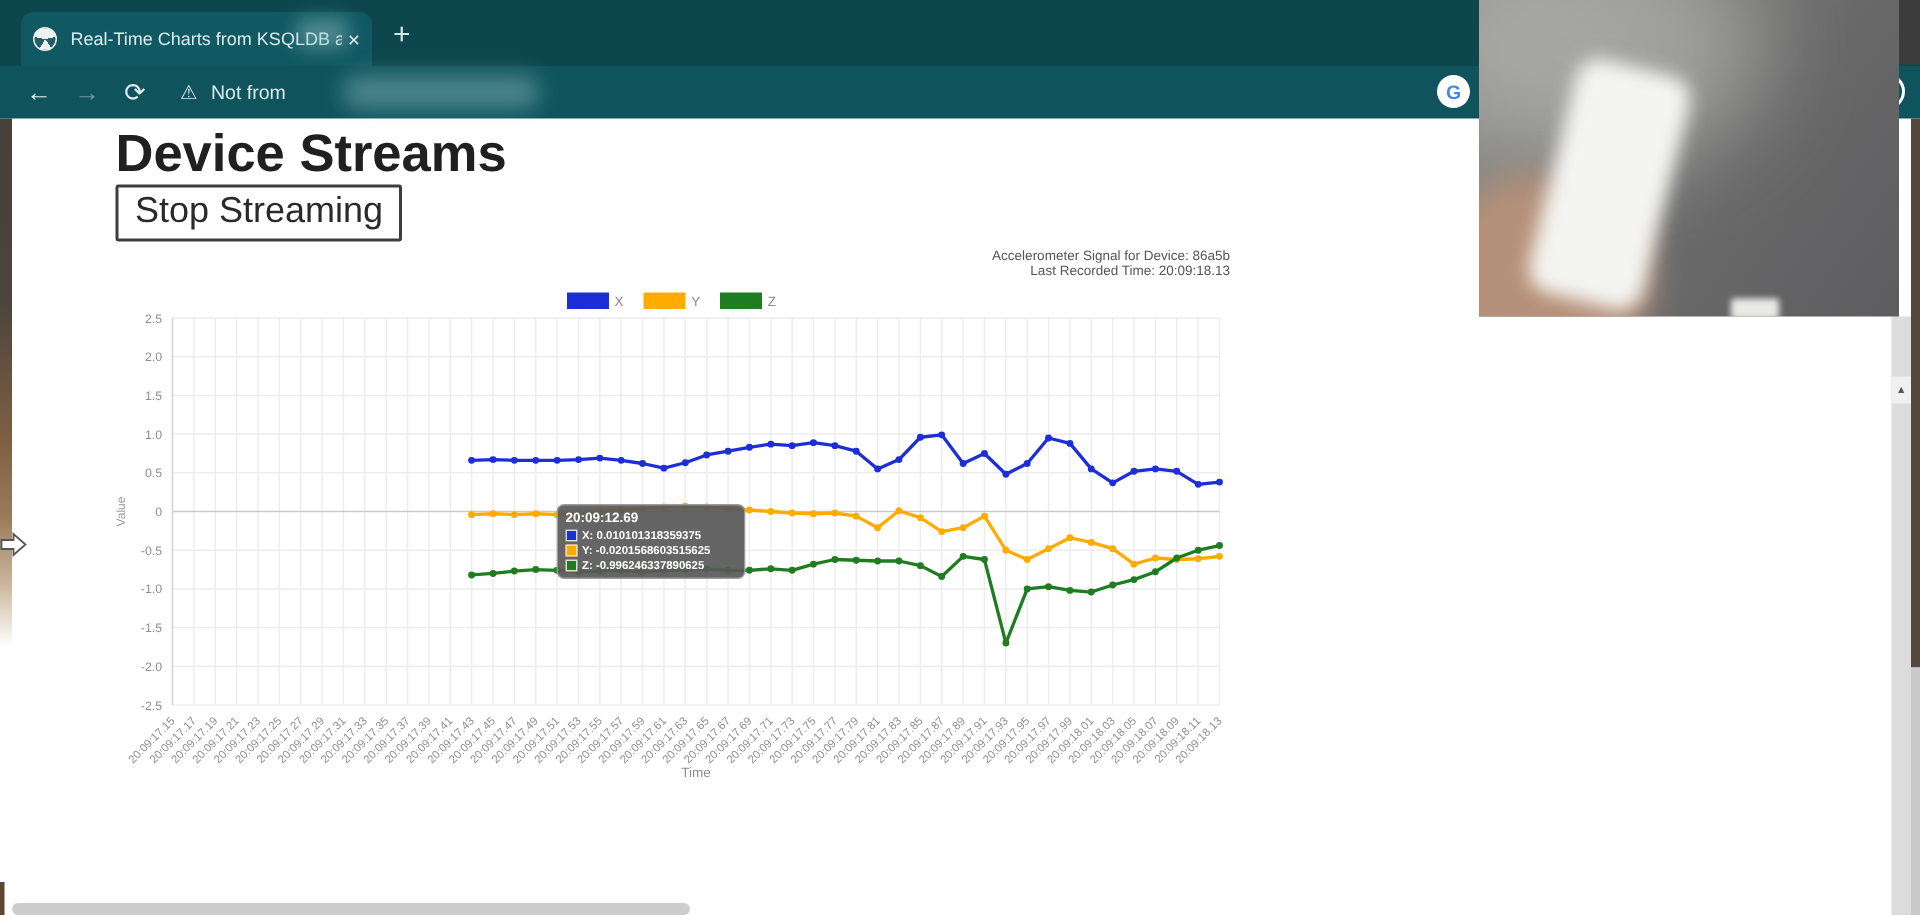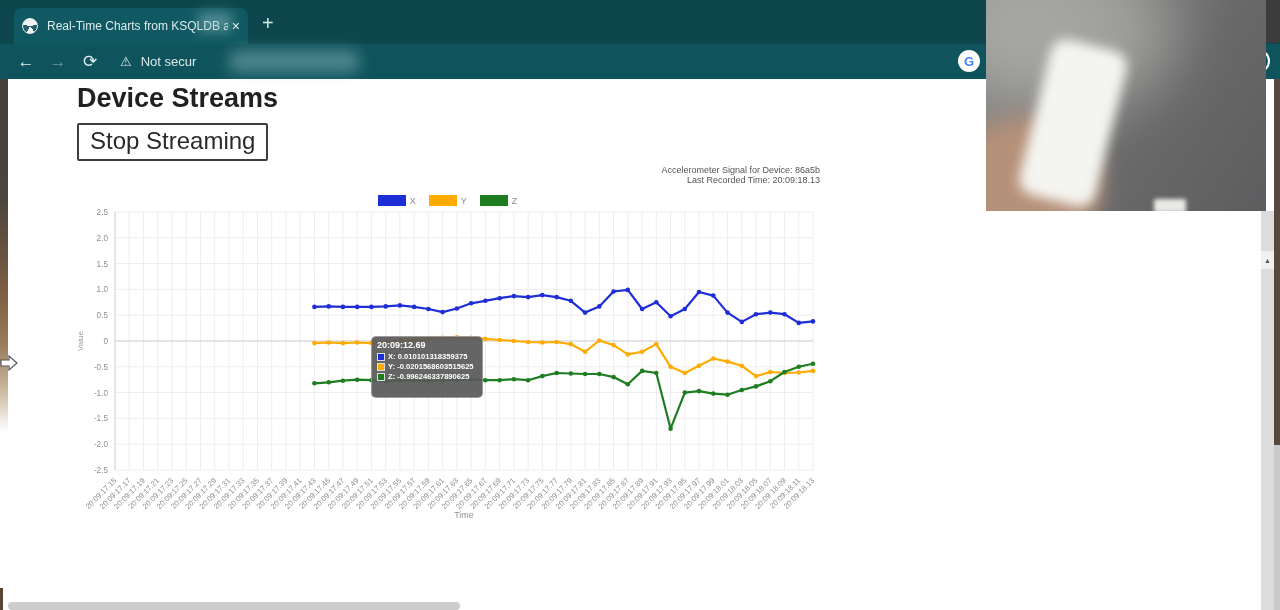--- a/index.html
+++ b/index.html
@@ -28,38 +28,38 @@
           color:#d9e8e9; font-size:13px; gap:9px; }
   .url-blur { position:absolute; left:228px; top:6px; width:132px; height:23px;
               background:rgba(170,210,214,.38); filter:blur(7px); border-radius:12px; }
   .gbtn { position:absolute; left:958px; top:50px; width:22px; height:22px; border-radius:50%;
           background:#fff; display:flex; align-items:center; justify-content:center;
           font-weight:bold; font-size:13px; color:#4285F4; z-index:11; }
   .avatar-ring { position:absolute; left:1246px; top:49px; width:24px; height:24px; border-radius:50%;
                  border:2.5px solid #fff; z-index:11; }
 
   
-  .page-title { position:absolute; left:77px; top:83px; font-size:27px; font-weight:bold; color:#202020; z-index:6; }
+  .page-title { position:absolute; left:77px; top:83px; font-size:35px; font-weight:bold; color:#202020; z-index:6; }
   .stop-btn { position:absolute; left:77px; top:123px; background:#fff; border:2px solid #3e3e3e;
               font-family:"Liberation Sans", sans-serif; font-size:24px; color:#2a2a2a;
               padding:2px 11px 4px 11px; border-radius:2px; z-index:6; }
 
   .chart-wrap { position:absolute; left:75px; top:160px; width:760px; height:370px; z-index:6; }
   .chart-title { position:absolute; left:0; top:5px; width:745px; text-align:right;
                  font-size:9px; color:#555; line-height:10px; }
   .chart-legend { position:absolute; left:0; top:35px; width:745px; display:flex;
                   justify-content:center; align-items:center; gap:13px; }
   .leg-item { display:flex; align-items:center; gap:4px; }
   .leg-swatch { width:28px; height:11px; display:inline-block; }
   .leg-label { font-size:9px; color:#8a8a8a; }
   #chart-svg { position:absolute; left:0; top:0; }
 
-  .tooltip { position:absolute; left:371px; top:336px; width:112px; z-index:15;
+  .tooltip { position:absolute; left:371px; top:336px; width:126px; z-index:15;
              background:rgba(88,88,88,.92); border:1px solid rgba(200,200,200,.55);
-             border-radius:5px; padding:3px 5px 16px 5px; color:#fff; }
+             border-radius:5px; padding:3px 5px 4px 5px; color:#fff; }
   .tooltip .tt-head { font-size:9px; font-weight:bold; margin-bottom:2px; }
   .tt-row { display:flex; align-items:flex-end; gap:3px; margin-top:1px; }
   .tt-chip { width:8px; height:8px; border:1px solid #ddd; flex:0 0 8px; }
   .tt-text { font-size:7.6px; font-weight:bold; white-space:nowrap; }
 
   
   .webcam { position:absolute; left:986px; top:0; width:280px; height:211px; overflow:hidden; z-index:30;
             background:linear-gradient(125deg,#90908e 0%,#7d7d7b 30%,#69696a 60%,#5d5d5f 100%); }
   .cam-light { position:absolute; left:-30px; top:-40px; width:220px; height:150px; border-radius:50%;
                background:rgba(200,200,195,.5); filter:blur(30px); }
@@ -98,21 +98,21 @@
     <div class="newtab">+</div>
   </div>
   <div class="corner-dark"></div>
 
   <div class="toolbar">
     <div class="nav-ico" style="left:13px;">←</div>
     <div class="nav-ico" style="left:45px; color:#6f979c;">→</div>
     <div class="nav-ico" style="left:77px;">⟳</div>
     <div class="warn">
       <span>⚠</span>
-      <span>Not secur</span>
+      <span>Not from</span>
     </div>
     <div class="url-blur"></div>
   </div>
   <div class="gbtn">G</div>
   <div class="avatar-ring"></div>
 
   <div class="left-strip"></div>
   <h1 class="page-title">Device Streams</h1>
   <button class="stop-btn">Stop Streaming</button>
 

